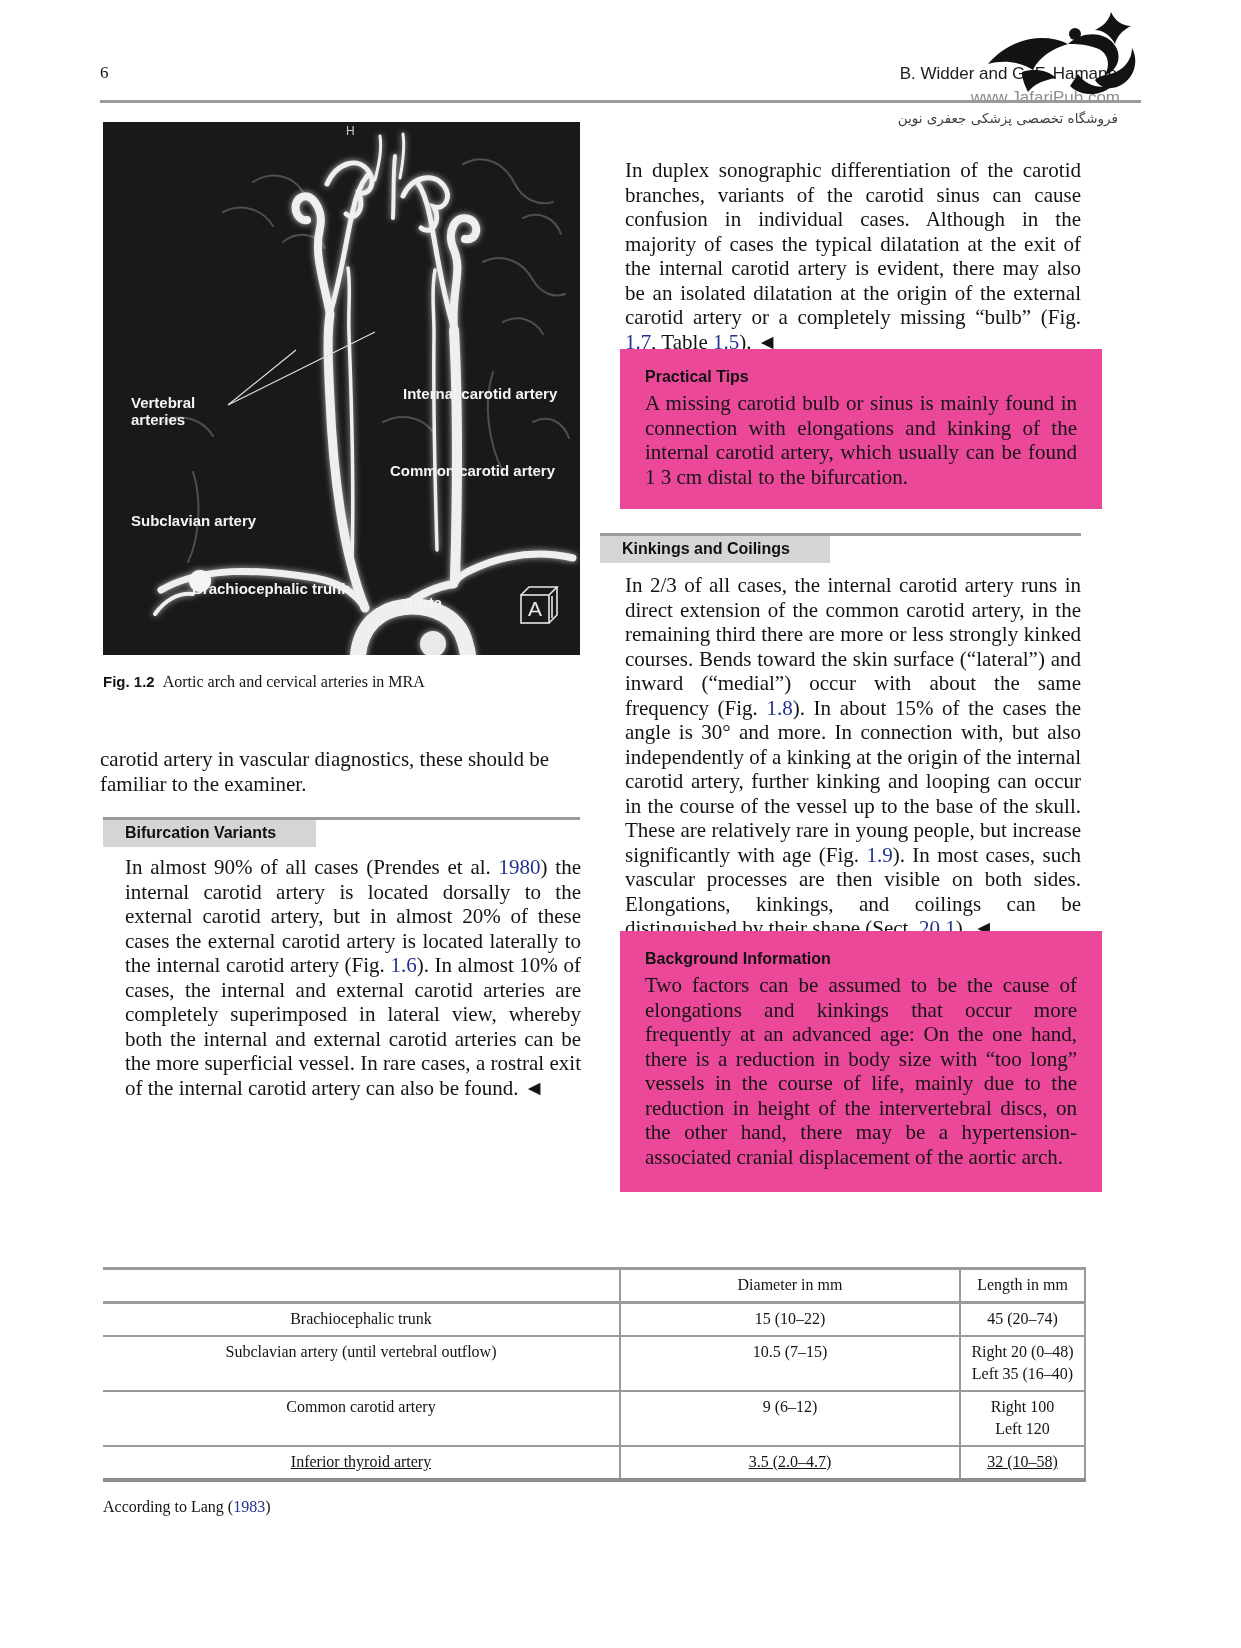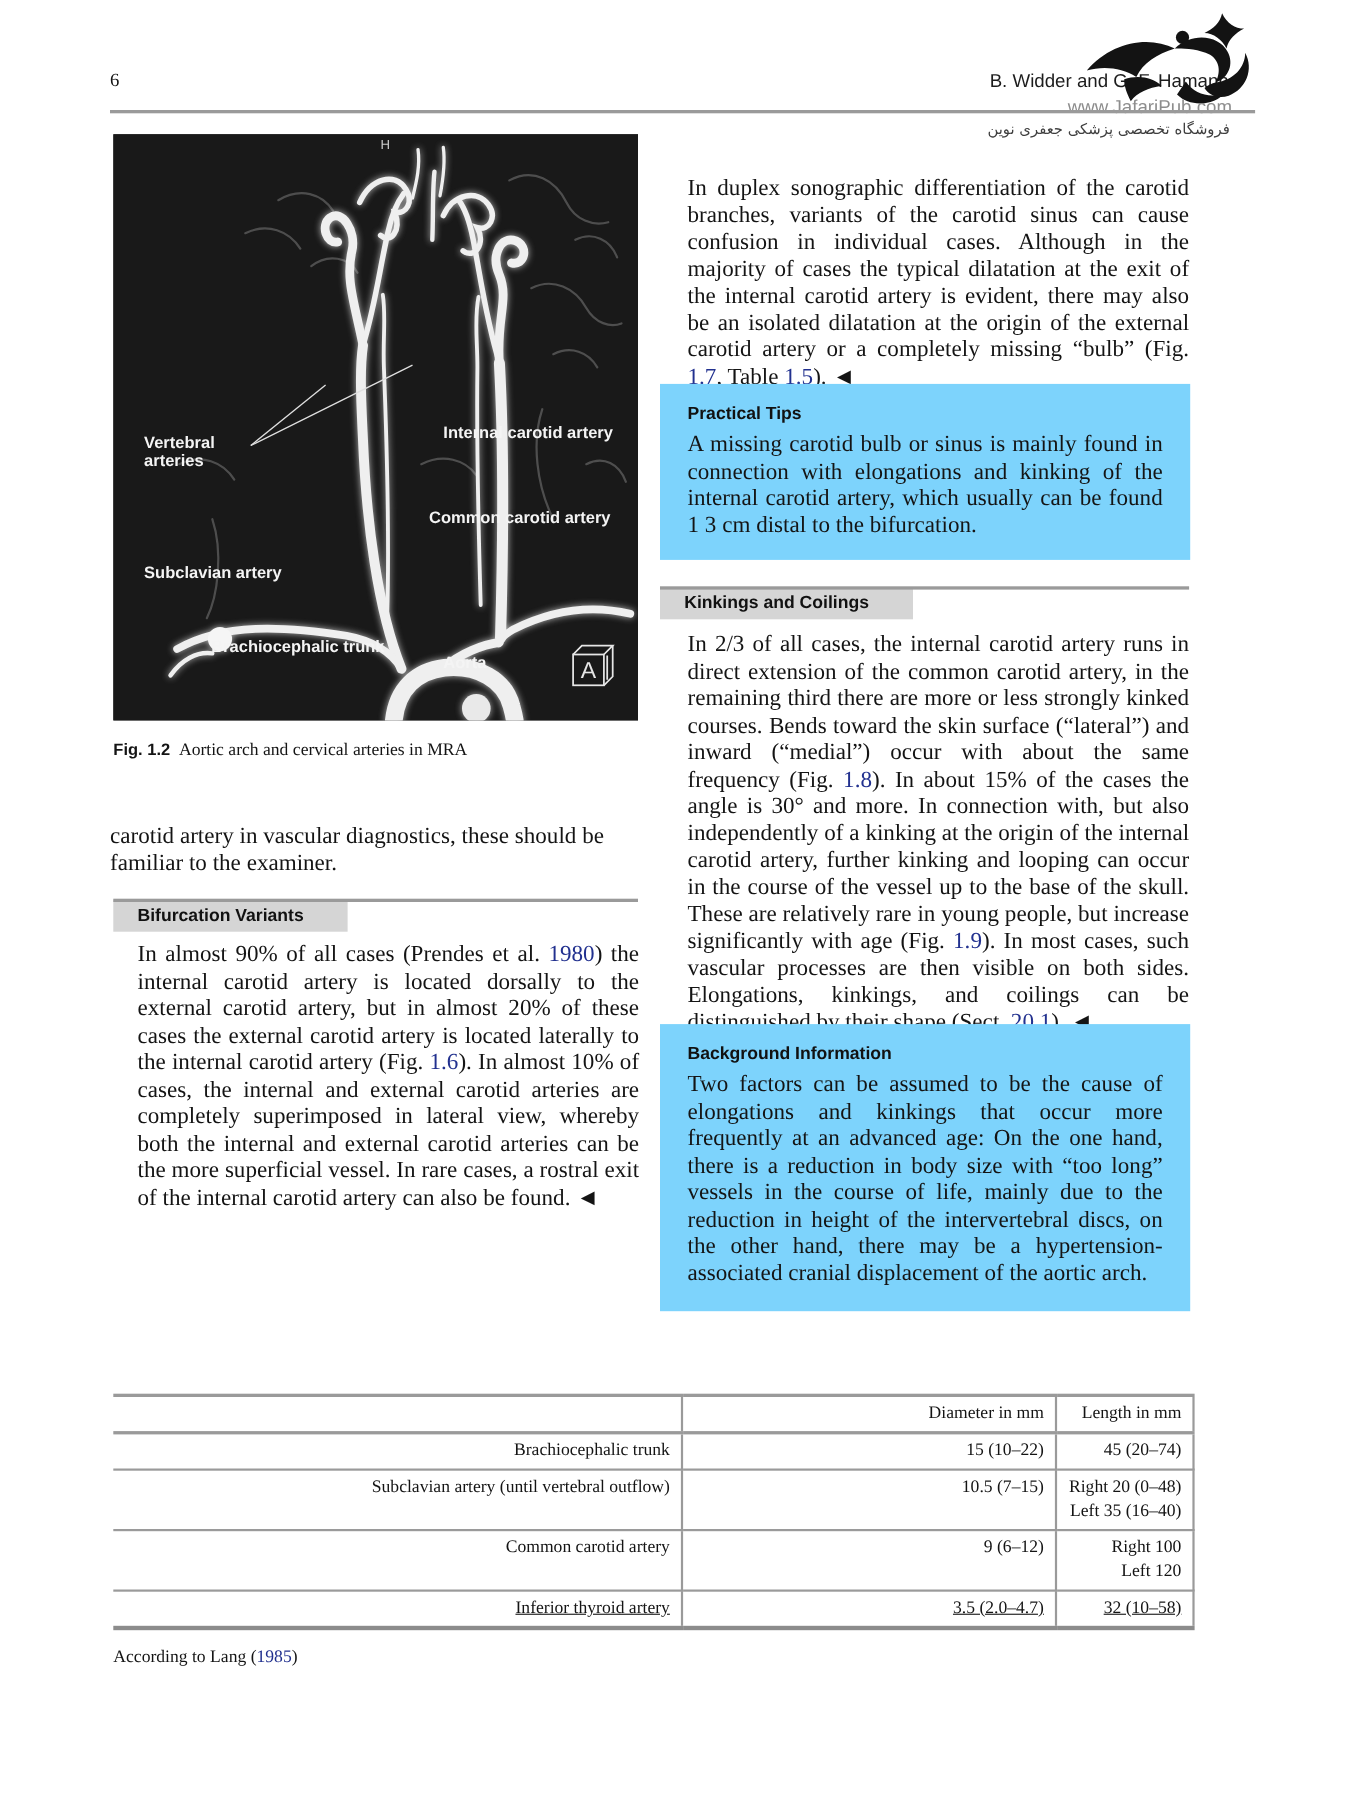--- a/index.html
+++ b/index.html
@@ -29,29 +29,29 @@
   .caption-text { font-size:16px; }
 
   
   .section-head { position:absolute; }
   .section-head .topline { position:absolute; left:0; top:0; height:3px; background:#9a9a9a; width:100%; }
   .section-head .bar { display:inline-block; background:#d5d5d5; margin-top:1px;
     font-family:"Liberation Sans", sans-serif; font-weight:bold; font-size:16px; color:#111;
     padding:6px 40px 5px 22px; }
 
   
-  .graybox { position:absolute; background:#7dd3fc; padding:19px 25px 14px 25px; }
+  .graybox { position:absolute; background:#ec4899; padding:19px 25px 14px 25px;margin-left:20px; }
   .graybox .boxtitle { font-family:"Liberation Sans", sans-serif; font-weight:bold; font-size:16px;
     color:#111; margin-bottom:5px; }
 
   
   .tcaption { text-align:justify; font-size:16px; line-height:23px; }
   .tcaption .caption-label { font-size:15px; }
   .datatable { border-collapse:collapse; table-layout:fixed; font-size:16px; color:#141414; }
-  .datatable th, .datatable td { font-weight:normal; text-align:right; vertical-align:top;
+  .datatable th, .datatable td { font-weight:normal; text-align:center; vertical-align:top;
     padding:4px 10px 5px 10px; border-right:2px solid #9a9a9a; line-height:22px;margin-left:22px; }
   .datatable thead th { border-top:3px solid #9a9a9a; border-bottom:3px solid #9a9a9a; }
   .datatable tbody td { border-bottom:2px solid #9a9a9a; }
   .datatable tbody tr:last-child td { border-bottom:4px solid #8c8c8c;text-decoration:underline; }
   .datatable .c-name  { width:517px; }
   .datatable .c-diam  { width:340px; }
   .datatable .c-len   { width:125px; }
   .indent { padding-left:26px; }
   .footnote { font-size:16px; }
 </style>
@@ -246,16 +246,16 @@
         <td>3.5 (2.0–4.7)</td>
         <td>
           <div>32 (10–58)</div>
           <div></div>
         </td>
       </tr>
     </tbody>
   </table>
 
   <div class="abs footnote" style="left:103px; top:1498px;">
-    <span>According to Lang (</span><span class="ref">1985</span><span>)</span>
+    <span>According to Lang (</span><span class="ref">1983</span><span>)</span>
   </div>
 
 </div>
 
 </body></html>

